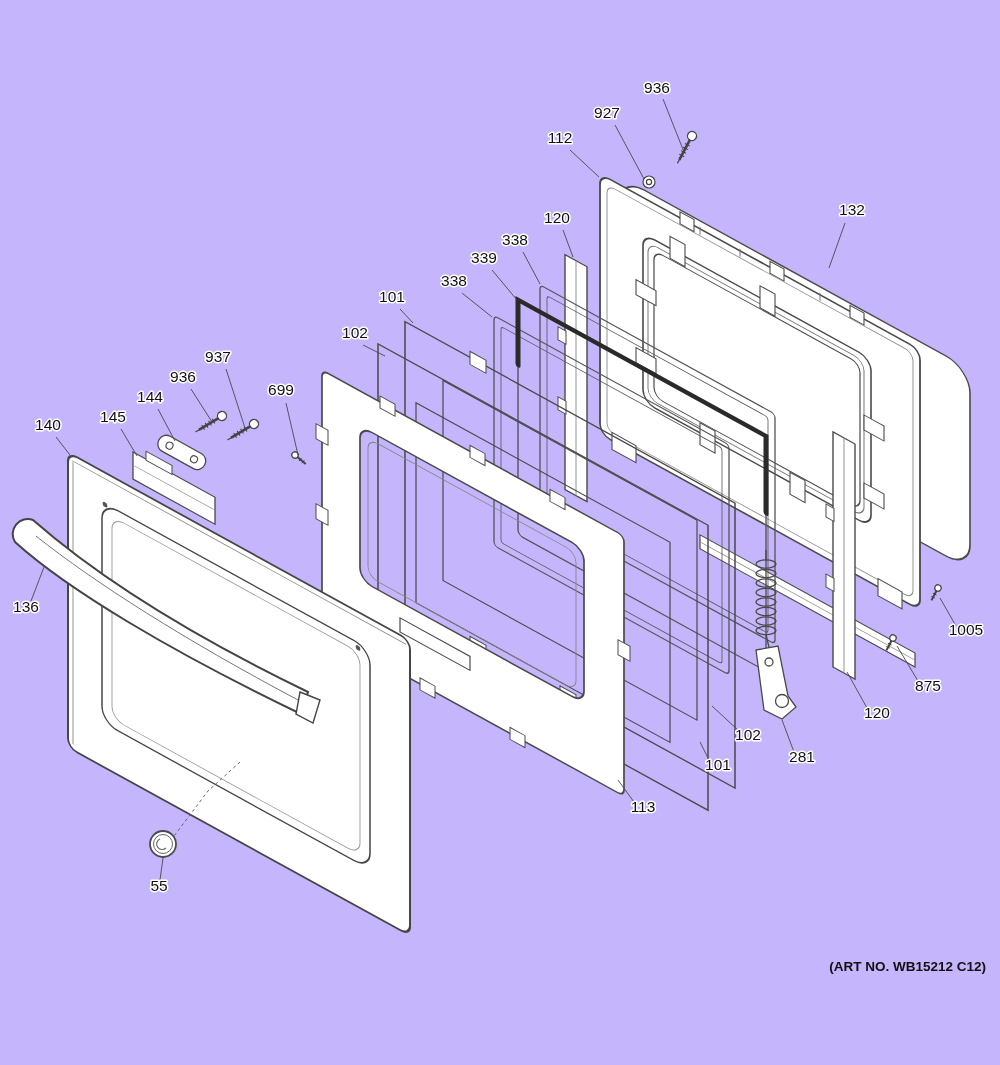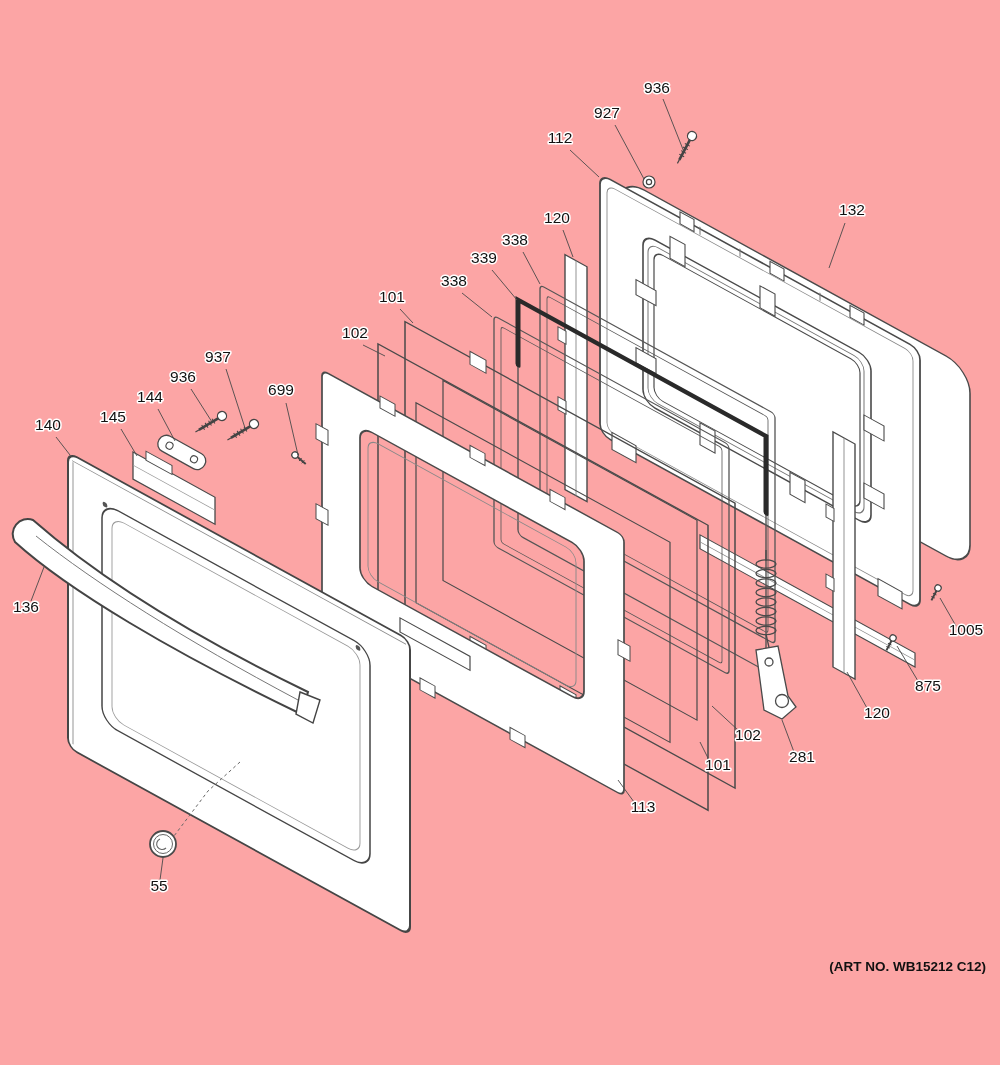--- a/index.html
+++ b/index.html
@@ -1,16 +1,16 @@
 <!DOCTYPE html>
 <html><head>
 <meta charset="utf-8">
 <style>
   html,body{margin:0;padding:0;background:#fff;}
-  .stage{position:relative;width:1000px;height:1065px;background:#fca5a5;overflow:hidden;
+  .stage{position:relative;width:1000px;height:1065px;background:#c4b5fd;overflow:hidden;
          font-family:"Liberation Sans",sans-serif;}
   .stage svg{position:absolute;left:0;top:0;}
   .callout-text{font-family:"Liberation Sans",sans-serif;font-size:15.5px;font-weight:400;fill:#111;
                 text-anchor:middle;paint-order:stroke;stroke:#fff;stroke-width:3px;stroke-linejoin:round;}
   .leader{stroke:#4a4a4a;stroke-width:0.9;fill:none;}
   .artno{font-family:"Liberation Sans",sans-serif;font-size:13.5px;font-weight:700;fill:#111;}
 </style>
 </head>
 <body>
 

